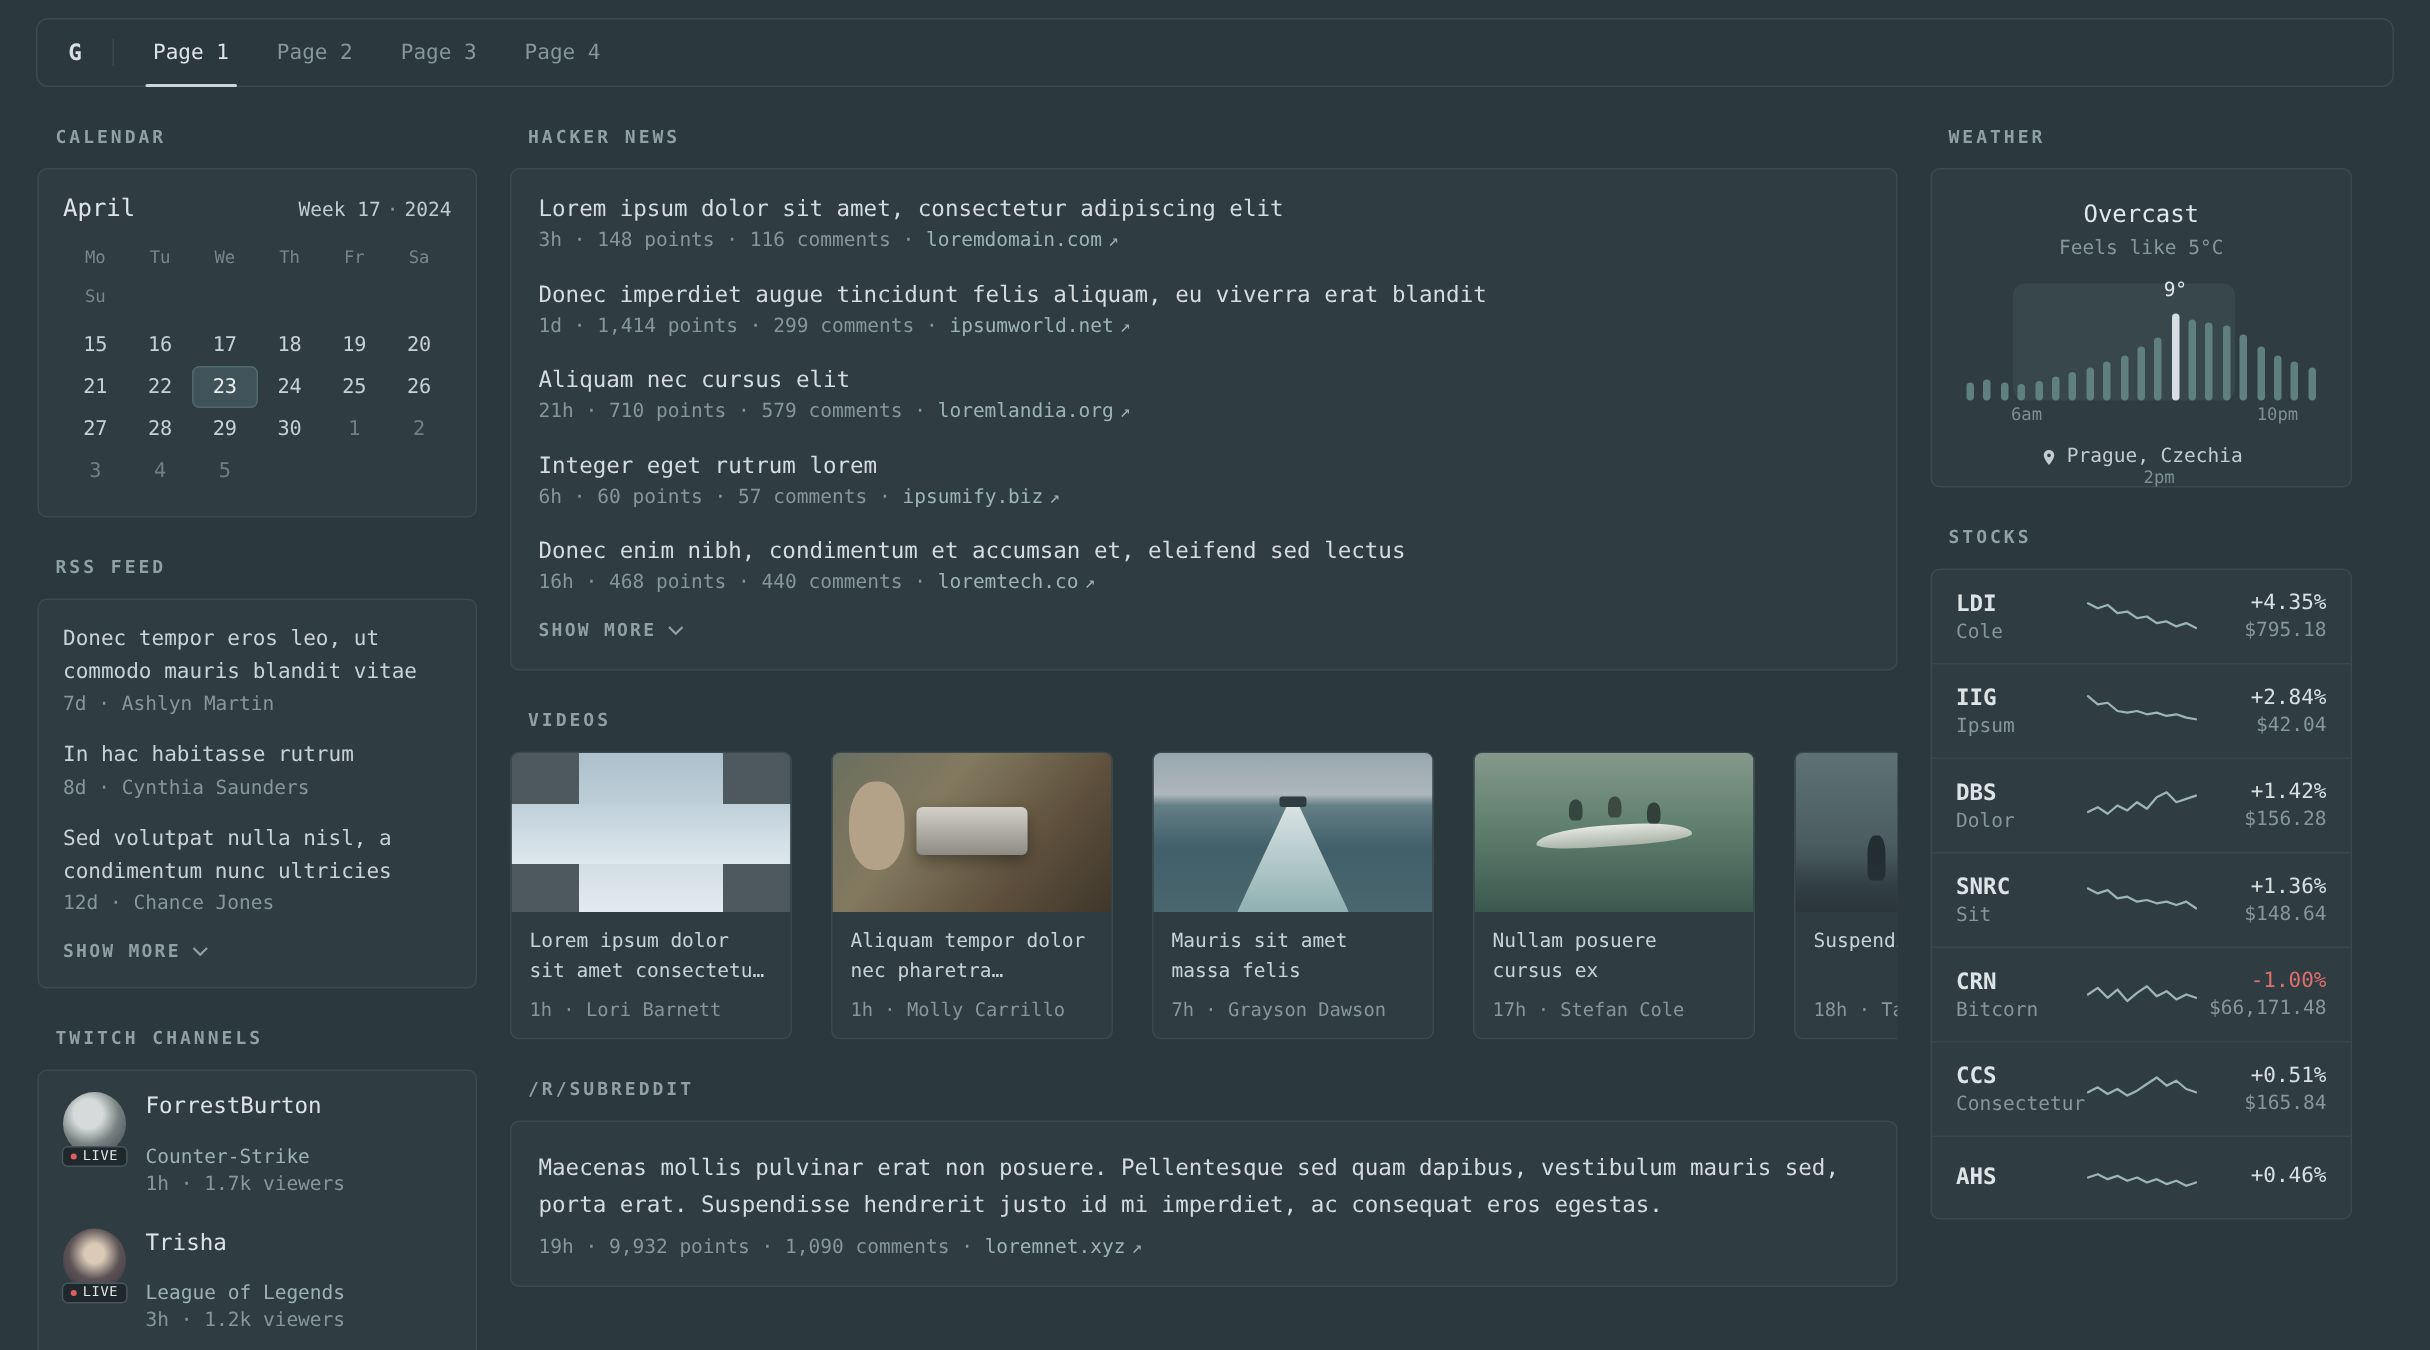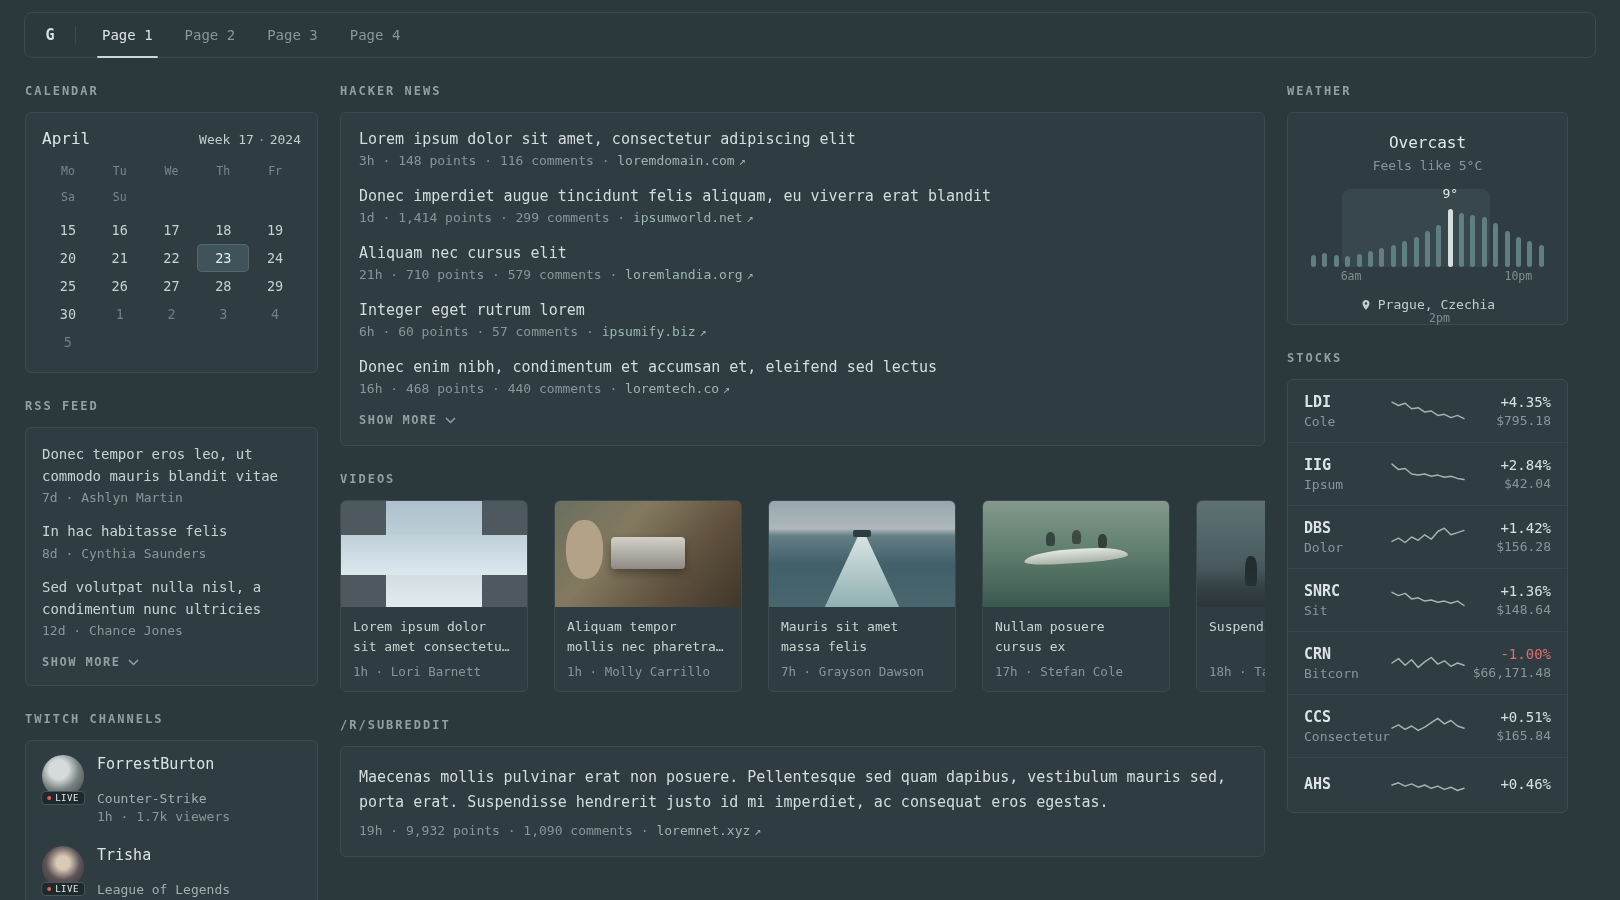--- a/index.html
+++ b/index.html
@@ -13,29 +13,29 @@
   .tabs{display:flex;height:100%}
   .tab{display:flex;align-items:center;padding:0 16px;color:#86979a;position:relative;cursor:pointer}
   .tab.active{color:#dde4e5}
   .tab.active::after{content:"";position:absolute;left:11px;right:11px;bottom:-1px;height:2px;background:#cdd6d7;border-radius:2px}
 
   
   .layout{display:flex;gap:22px;padding:0 52px 0 25px;align-items:flex-start}
   .col-left{flex:0 0 293px}
   .col-mid{flex:1;min-width:0}
   .col-right{flex:0 0 281px}
-  .sec-title{font-size:12px;font-weight:600;letter-spacing:2px;color:#8fa1a3;margin:26px 0 14px;text-transform:uppercase}
+  .sec-title{font-size:12px;font-weight:600;letter-spacing:2px;color:#8fa1a3;margin:26px 12px 14px;text-transform:uppercase}
   .card{background:#2f3d42;border:1px solid #3c4a4f;border-radius:6px;padding:16px}
 
   
   .cal-head{display:flex;justify-content:space-between;align-items:baseline;margin-bottom:16px}
   .cal-month{font-size:16px;color:#dde4e5}
   .cal-week{font-size:13px;color:#c2cccd}
   .cal-week .sep{color:#86979a;margin:0 4px}
-  .cal-grid{display:grid;grid-template-columns:repeat(5,1fr);text-align:center}
+  .cal-grid{display:grid;grid-template-columns:repeat(6,1fr);text-align:center}
   .cal-dow{font-size:11.5px;color:#76888b;padding-bottom:12px}
   .cal-day{font-size:13.5px;color:#c7d1d2;padding:6px 0;border-radius:5px}
   .cal-day.sel{background:#41535a;color:#e6ecec;box-shadow:inset 0 0 0 1px #53686e}
   .cal-day.dim{color:#6e8083}
 
   
   .rss-item+.rss-item{margin-top:16px}
   .rss-title{font-size:14px;line-height:1.55;color:#c9d3d4;display:block;cursor:pointer}
   .item-meta{font-size:13px;color:#86979a;margin-top:3px}
   .show-more{display:inline-flex;align-items:center;gap:7px;margin-top:17px;font-size:12px;font-weight:600;letter-spacing:1.5px;color:#8fa1a3;cursor:pointer;background:none;border:none;font-family:inherit}
@@ -182,21 +182,21 @@
     </section>
 
     <section>
       <h2 class="sec-title">RSS FEED</h2>
       <div class="card">
         <article class="rss-item">
           <a class="rss-title">Donec tempor eros leo, ut commodo mauris blandit vitae</a>
           <div class="item-meta">7d · Ashlyn Martin</div>
         </article>
         <article class="rss-item">
-          <a class="rss-title">In hac habitasse felis</a>
+          <a class="rss-title">In hac habitasse rutrum</a>
           <div class="item-meta">8d · Cynthia Saunders</div>
         </article>
         <article class="rss-item">
           <a class="rss-title">Sed volutpat nulla nisl, a condimentum nunc ultricies</a>
           <div class="item-meta">12d · Chance Jones</div>
         </article>
         <button class="show-more">
           <span>SHOW MORE</span>
           <svg width="11" height="7" viewBox="0 0 11 7">
               <polyline points="1,1 5.5,5.5 10,1" fill="none" stroke="currentColor" stroke-width="1.5"></polyline>
@@ -317,21 +317,21 @@
           <div class="thumb th1"></div>
           <div class="vbody">
             <a class="v-title">Lorem ipsum dolor sit amet consectetu…</a>
             <div class="v-meta">1h · Lori Barnett</div>
           </div>
         </div>
 
         <div class="video-card">
           <div class="thumb th2"></div>
           <div class="vbody">
-            <a class="v-title">Aliquam tempor mollis nec pharetra…</a>
+            <a class="v-title">Aliquam tempor dolor nec pharetra…</a>
             <div class="v-meta">1h · Molly Carrillo</div>
           </div>
         </div>
 
         <div class="video-card">
           <div class="thumb th3"></div>
           <div class="vbody">
             <a class="v-title">Mauris sit amet massa felis</a>
             <div class="v-meta">7h · Grayson Dawson</div>
           </div>

